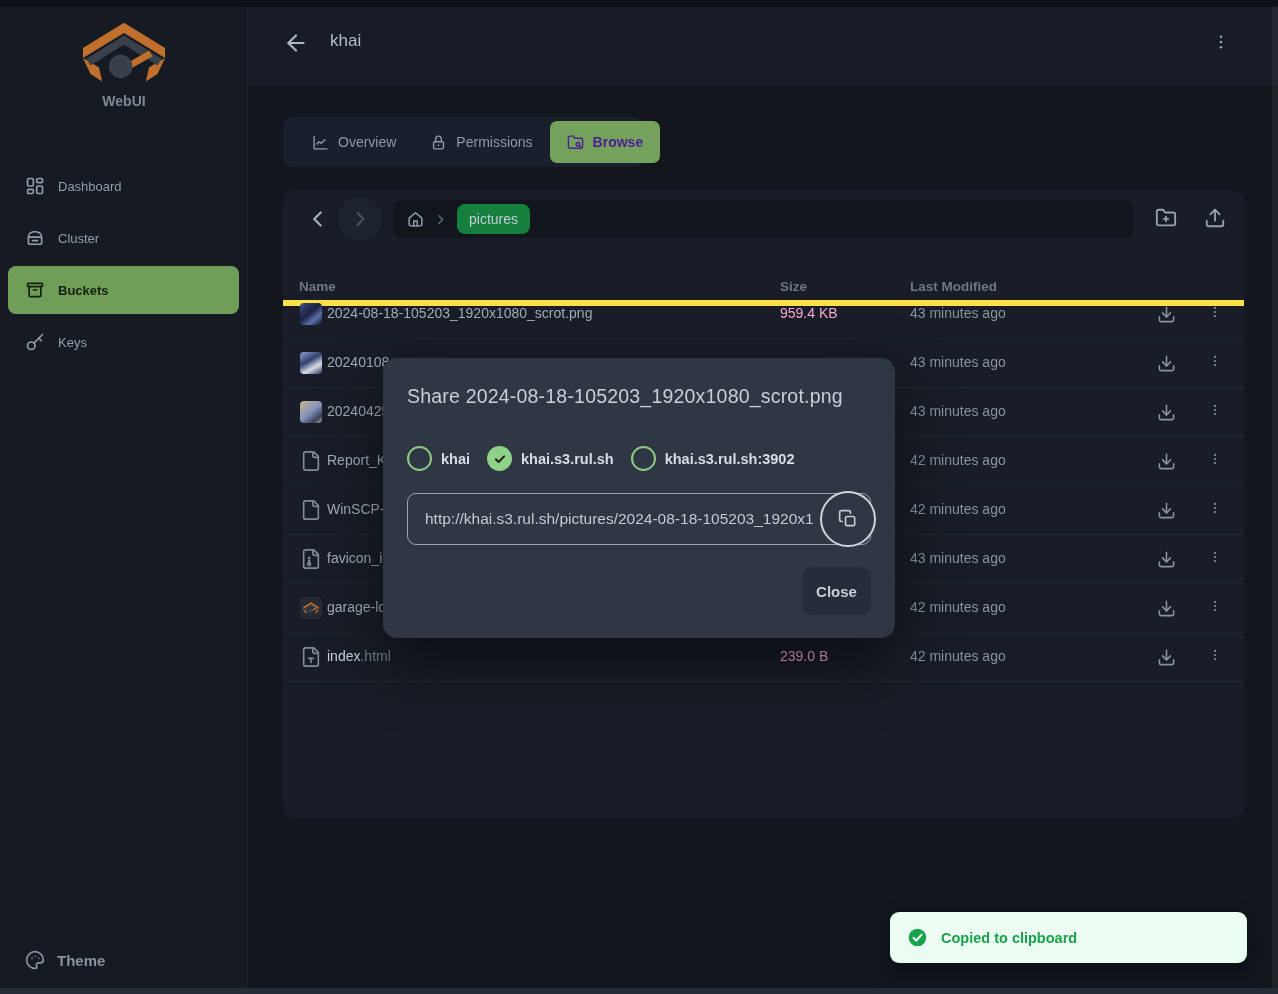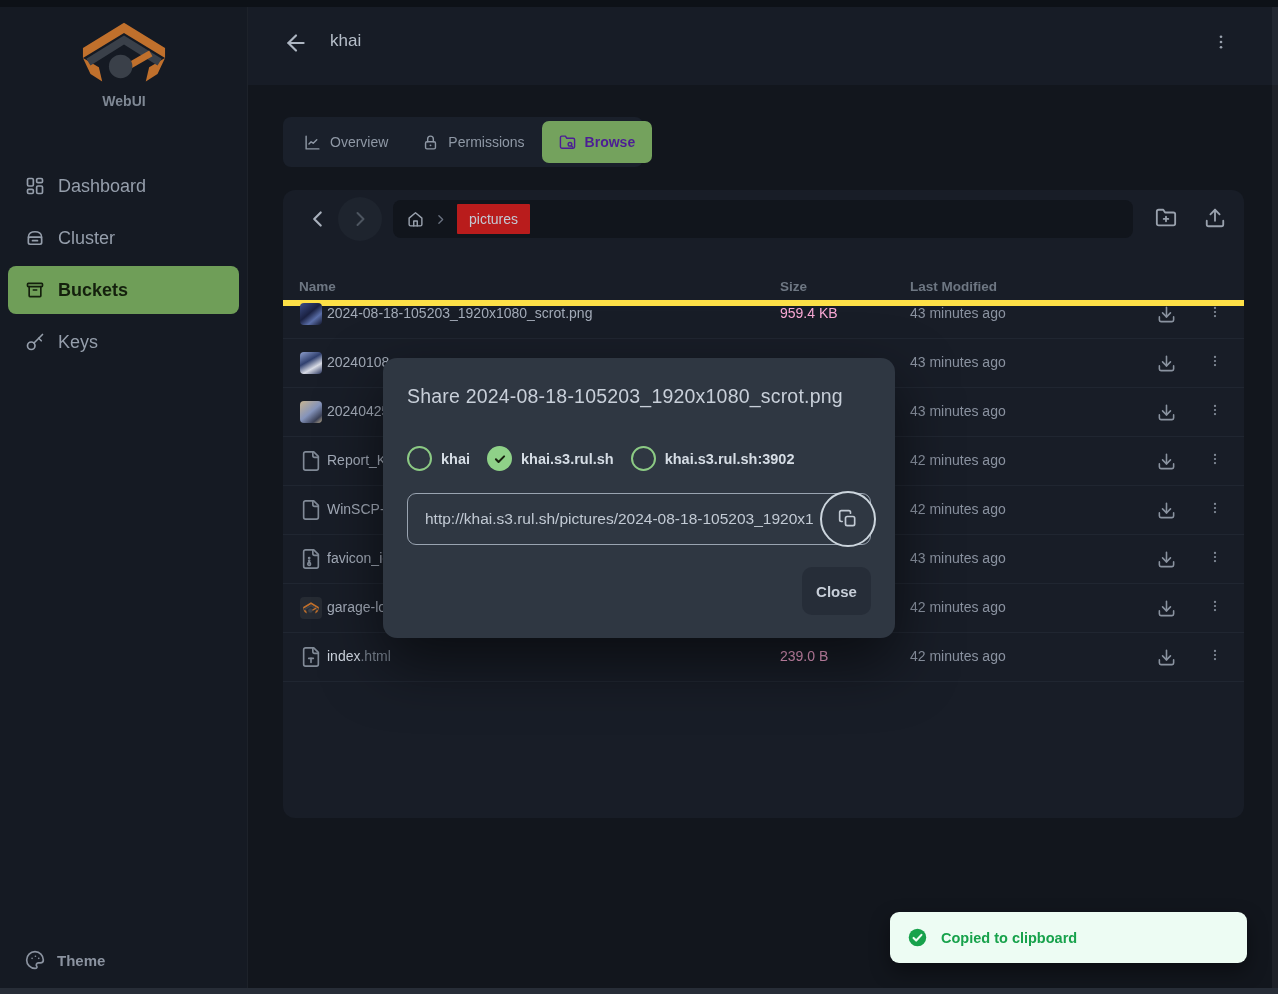--- a/index.html
+++ b/index.html
@@ -17,45 +17,45 @@
   .hscrollbar { position:absolute; left:0; right:0; bottom:0; height:6px; background:#272d37; z-index:55; }
   .vscrollbar { position:absolute; right:0; top:7px; bottom:6px; width:6px; background:rgba(255,255,255,0.05); z-index:55; }
 
   
   .sidebar { position:absolute; left:0; top:0; width:248px; height:994px; background:#151a23; border-right:1px solid rgba(255,255,255,0.035); z-index:5; }
   .logo-wrap { position:absolute; top:22px; left:0; width:248px; text-align:center; }
   .logo-svg { margin:0 auto; }
   .logo-title { font-size:28px; font-weight:700; letter-spacing:1px; color:#272d36; -webkit-text-stroke:1.2px #99a1ab; margin-top:2px; }
   .logo-sub { font-size:14px; font-weight:700; color:#7f8894; margin-top:9px; }
   .nav { position:absolute; top:162px; left:8px; right:8px; display:flex; flex-direction:column; gap:4px; }
-  .nav-item { height:48px; display:flex; align-items:center; gap:13px; padding:0 17px; border-radius:8px; color:#959eab; font-size:18px; cursor:pointer; }
+  .nav-item { height:48px; display:flex; align-items:center; gap:13px; padding:0 17px; border-radius:8px; color:#959eab; font-size:13px; cursor:pointer; }
   .nav-item .ni { width:20px; height:20px; flex:0 0 20px; }
   .nav-item.active { background:#6f9e58; color:#14200d; font-weight:600; }
   .theme-item { position:absolute; bottom:12px; left:8px; right:8px; height:44px; display:flex; align-items:center; gap:12px; padding:0 17px; border-radius:8px; color:#8b93a0; font-size:15px; font-weight:600; cursor:pointer; }
 
   
   .header { position:absolute; left:248px; top:0; right:0; height:85px; background:#171c26; z-index:4; }
   .back-btn { position:absolute; left:33px; top:28px; width:30px; height:30px; color:#aeb6c2; cursor:pointer; display:flex; align-items:center; justify-content:center; }
   .header-title { position:absolute; left:82px; top:31px; font-size:17px; font-weight:500; color:#b6bec9; }
   .header-kebab { position:absolute; right:46px; top:30px; width:22px; height:24px; color:#9aa2ae; cursor:pointer; display:flex; align-items:center; justify-content:center; }
 
   
-  .tabs-panel { position:absolute; left:283px; top:117px; width:360px; height:50px; background:#1a202b; border-radius:8px; display:flex; align-items:center; padding:0 4px; z-index:4; }
+  .tabs-panel { position:absolute; left:283px; top:117px; width:360px; height:50px; background:#1a202b; border-radius:8px; display:flex; align-items:center; padding:0 12px; z-index:4; }
   .tab { height:42px; display:flex; align-items:center; justify-content:center; gap:9px; padding:0 17px; border-radius:7px; color:#8f98a5; font-size:14px; cursor:pointer; }
   .tab .ti { width:17px; height:17px; }
   .tab.active { background:#74a25d; color:#4c1d95; font-weight:600; }
 
   
   .card { position:absolute; left:283px; top:190px; width:961px; height:628px; background:#181d27; border-radius:12px; z-index:4; }
   .nav-back { position:absolute; left:22px; top:16px; width:26px; height:26px; color:#a8b0bc; cursor:pointer; }
   .nav-fwd-circle { position:absolute; left:55px; top:7px; width:44px; height:44px; border-radius:50%; background:#1e242e; display:flex; align-items:center; justify-content:center; color:#4d5560; cursor:pointer; }
   .crumb-bar { position:absolute; left:110px; top:10px; width:740px; height:38px; background:#11151c; border-radius:8px; display:flex; align-items:center; padding:0 14px; gap:10px; }
   .crumb-home { width:17px; height:17px; color:#9aa2ae; cursor:pointer; }
   .crumb-sep { width:13px; height:13px; color:#6a7280; }
-  .crumb-chip { background:#b91c1c; border-radius:1px; padding:7px 12px; color:#c3cad5; font-size:14px; cursor:pointer; }
+  .crumb-chip { background:#15803d; border-radius:8px; padding:7px 12px; color:#c3cad5; font-size:14px; cursor:pointer; }
   .tool-btn { position:absolute; top:17px; width:22px; height:22px; color:#99a1ad; cursor:pointer; }
   .tool-newfolder { left:872px; }
   .tool-upload { left:921px; }
 
   .thead { position:absolute; left:0; right:0; top:80px; height:36px; border-bottom:6px solid #fde047; }
   .th { position:absolute; top:9px; font-size:13.5px; font-weight:700; color:#6e7783; }
   .th-name { left:16px; } .th-size { left:497px; } .th-mod { left:627px; }
 
   .row { position:absolute; left:0; right:0; height:49px; border-bottom:1px solid #202631; }
   .cell-icon { position:absolute; left:17px; top:13px; width:22px; height:22px; color:#818a97; }

